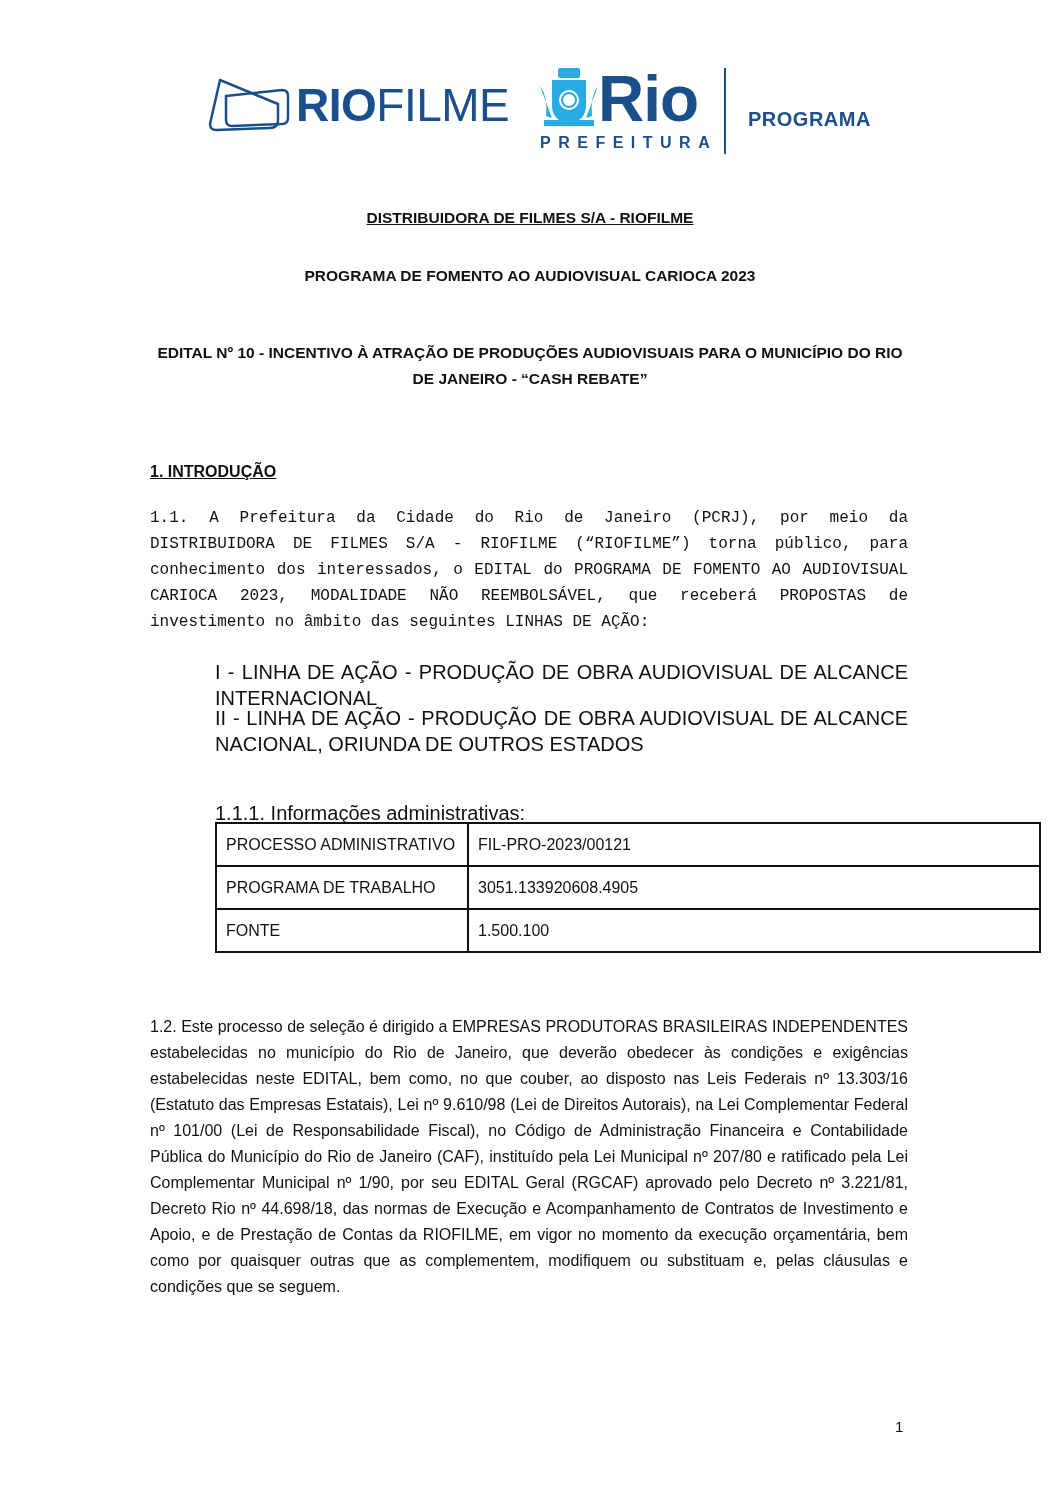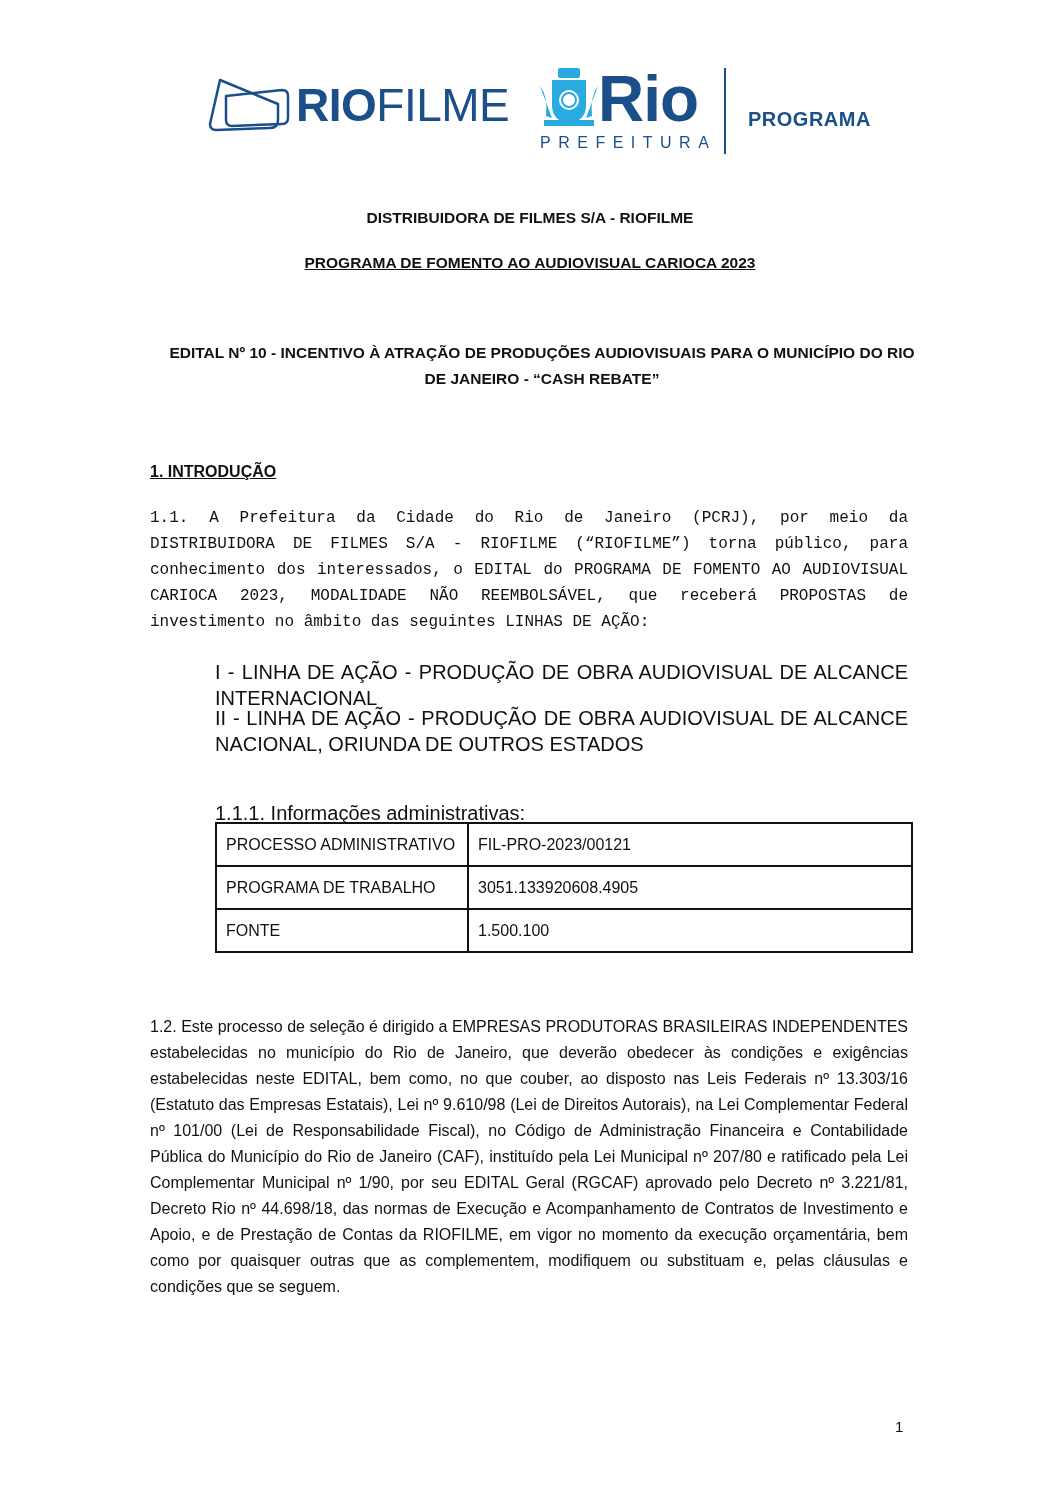--- a/index.html
+++ b/index.html
@@ -8,42 +8,42 @@
     .page { position: absolute; left: 0; top: 0; width: 1060px; height: 1497px; background: #fff; }
 
     
     .logo-bar { position: absolute; left: 208px; top: 64px; width: 650px; height: 92px; }
     .riofilme-mark { position: absolute; left: 0; top: 14px; width: 82px; height: 56px; }
     .riofilme-word { position: absolute; left: 88px; top: 16px; font-size: 46px; line-height: 50px; color: #1b4f8a; letter-spacing: -0.5px; white-space: nowrap; }
     .riofilme-word .bold { font-weight: 700; }
     .riofilme-word .light { font-weight: 400; }
     .coat-of-arms { position: absolute; left: 330px; top: 2px; width: 62px; height: 64px; }
     .rio-word { position: absolute; left: 390px; top: 0px; font-size: 64px; font-weight: 700; line-height: 70px; color: #1b4f8a; letter-spacing: -1px; }
-    .prefeitura-word { position: absolute; left: 332px; top: 70px; font-size: 16px; font-weight: 400; letter-spacing: 7.5px; color: #1b4f8a; }
+    .prefeitura-word { position: absolute; left: 332px; top: 70px; font-size: 16px; font-weight: 700; letter-spacing: 7.5px; color: #1b4f8a; }
     .divider { position: absolute; left: 516px; top: 4px; width: 2px; height: 86px; background: #1b4f8a; }
     .cultura-word { position: absolute; left: 540px; top: 44px; font-size: 20px; font-weight: 700; color: #1b4f8a; letter-spacing: 0.5px; }
 
     
     .title { position: absolute; left: 150px; width: 760px; text-align: center; font-weight: 700; font-size: 15.5px; line-height: 26px; color: #111; }
-    .t1 { top: 205px; }
-    .t2 { top: 250px; text-decoration: underline; }
+    .t1 { top: 205px; text-decoration: underline; }
+    .t2 { top: 263px; }
     .t3 { top: 295px; }
-    .t4 { top: 340px; margin-left: 12px; }
+    .t4 { top: 340px; }
 
     
     .section-heading { position: absolute; left: 150px; top: 459px; font-weight: 700; font-size: 16px; line-height: 26px; text-decoration: underline; }
     .para { position: absolute; left: 150px; width: 758px; font-size: 16px; line-height: 26px; text-align: justify; }
     .p11 { top: 505px; font-family: Liberation Mono, monospace; }
     .indent { position: absolute; left: 215px; width: 693px; font-size: 20px; line-height: 26px; text-align: justify; }
     .l1 { top: 659px; }
     .l2 { top: 705px; }
     .l3 { top: 800px; }
 
     
-    .admin-table { position: absolute; left: 215px; top: 822px; width: 698px; border-collapse: collapse; font-size: 16px; }
+    .admin-table { position: absolute; left: 215px; top: 822px; width: 826px; border-collapse: collapse; font-size: 16px; }
     .admin-table td { border: 2px solid #111; height: 41px; padding: 0 9px; vertical-align: middle; }
     .admin-table td.k { width: 232px; }
 
     .p12 { top: 1014px; }
 
     .page-number { position: absolute; left: 895px; top: 1418px; font-size: 15px; }
   </style>
 </head>
 <body>
 

